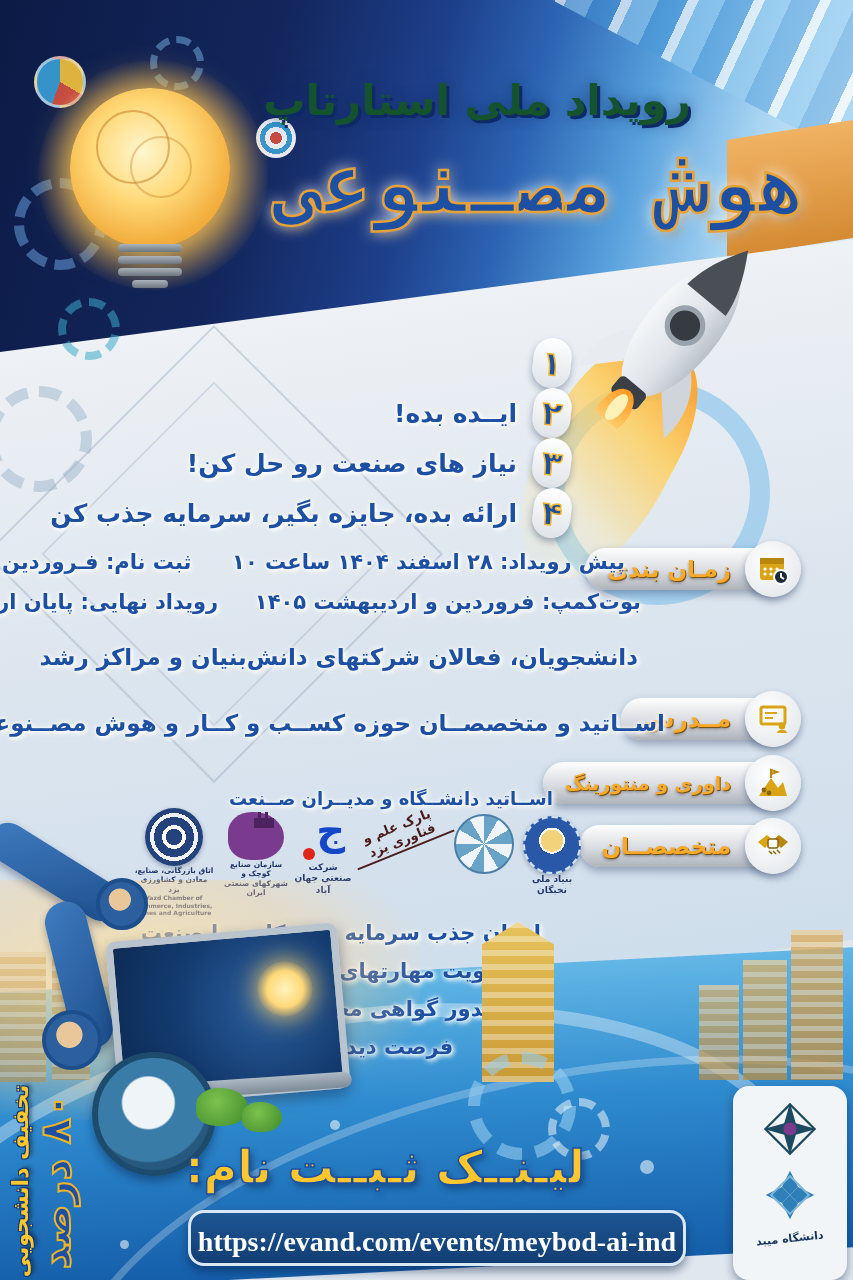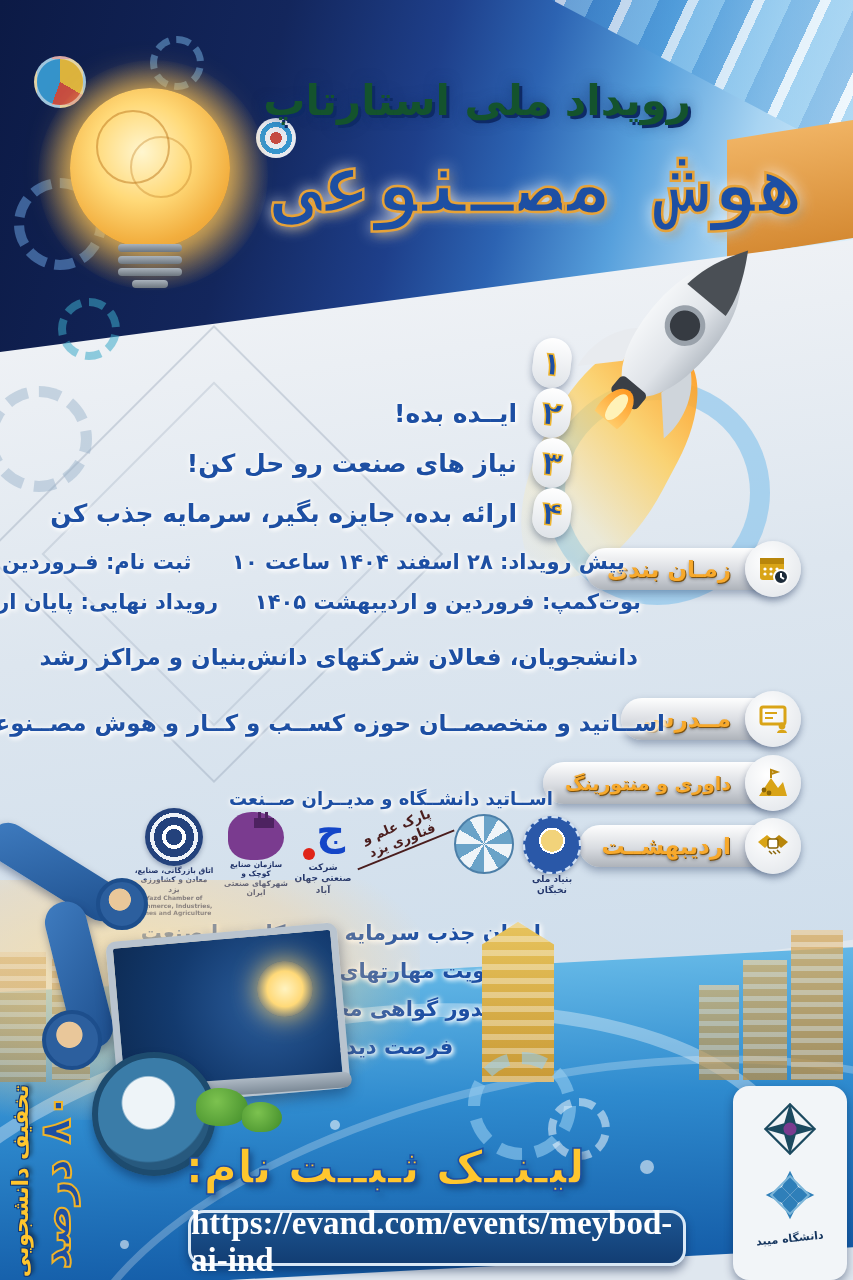--- a/index.html
+++ b/index.html
@@ -79,21 +79,21 @@
   
   .discount{left:-55px;top:1138px;width:212px;height:86px;transform:rotate(-90deg);text-align:center;}
   .disc-small{font-size:22px;color:#ffc62e;white-space:nowrap;
     text-shadow:1px 1px 0 #123a77,-1px -1px 0 #123a77,1px -1px 0 #123a77,-1px 1px 0 #123a77,2px 3px 4px rgba(0,0,0,.5);}
   .disc-big{font-size:42px;color:#1d4fa3;-webkit-text-stroke:2px #f0b429;white-space:nowrap;line-height:1.1;}
   
   .reg-label{font-size:46px;color:#ffc62e;-webkit-text-stroke:1.5px #1d4fa3;white-space:nowrap;
     text-shadow:3px 4px 6px rgba(10,40,90,.55);}
   .url-pill{background:linear-gradient(180deg,#1d5693,#123d73);border:3px solid #d9e8f6;border-radius:16px;
     display:flex;align-items:center;justify-content:center;box-shadow:0 5px 10px rgba(0,20,60,.45);}
-  .url-pill span{direction:ltr;font-family:"Liberation Serif",serif;font-weight:bold;font-size:33px;color:#fff;margin-top:8px;}
+  .url-pill span{direction:ltr;font-family:"Liberation Serif",serif;font-weight:bold;font-size:28px;color:#fff;margin-top:8px;}
   
   .uni-card{right:6px;top:1086px;width:114px;height:194px;border-radius:16px;background:#f2f5f8;
     box-shadow:0 4px 10px rgba(0,20,60,.4);display:flex;flex-direction:column;align-items:center;gap:10px;padding-top:14px;box-sizing:border-box;}
   .uni-name{font-size:11px;color:#15355e;transform:rotate(-6deg);}
   
   .tower{background:repeating-linear-gradient(180deg,rgba(255,255,255,.35) 0 6px,rgba(0,0,0,0) 6px 14px),linear-gradient(180deg,#e7c35c,#c99a36);}
   .laptop-screen{left:112px;top:932px;width:218px;height:152px;transform:rotate(-5deg);
     background:radial-gradient(circle at 68% 45%,#2b5d9c 0%,#133a6e 55%,#0d2a52 100%);
     border:7px solid #b9c4cf;border-radius:10px;box-shadow:0 6px 14px rgba(0,20,60,.4);}
   .laptop-bulb{left:64%;top:18%;width:56px;height:56px;border-radius:50%;
@@ -232,21 +232,21 @@
     <span class="badge">
       <svg width="34" height="34" viewBox="0 0 34 34">
           <path d="M3,30 L15,12 L22,22 L27,16 L31,30 Z" fill="#d9a417"></path>
           <path d="M15,12 L15,4 L21,6 L15,8" fill="none" stroke="#b8860b" stroke-width="2"></path>
           <circle cx="8" cy="24" r="2.4" fill="#8a6508"></circle>
           <circle cx="13" cy="27" r="2.4" fill="#8a6508"></circle>
         </svg>
     </span>
   </div>
   <div class="abs section-pill" style="top:825px;right:62px;">
-    <span class="lbl">اردیبهشــت</span>
+    <span class="lbl">متخصصــان</span>
     <span class="badge">
       <svg width="34" height="34" viewBox="0 0 34 34">
           <polygon points="2,13 11,6 17,11 9,19" fill="#d9a417"></polygon>
           <polygon points="32,13 23,6 17,11 25,19" fill="#b8860b"></polygon>
           <rect x="12" y="10" width="10" height="9" rx="2" fill="#fff" stroke="#8a6508" stroke-width="1.5"></rect>
           <path d="M13,22 l3,3 M17,22 l3,3 M21,21 l3,3" stroke="#8a6508" stroke-width="1.5"></path>
         </svg>
     </span>
   </div>
 

